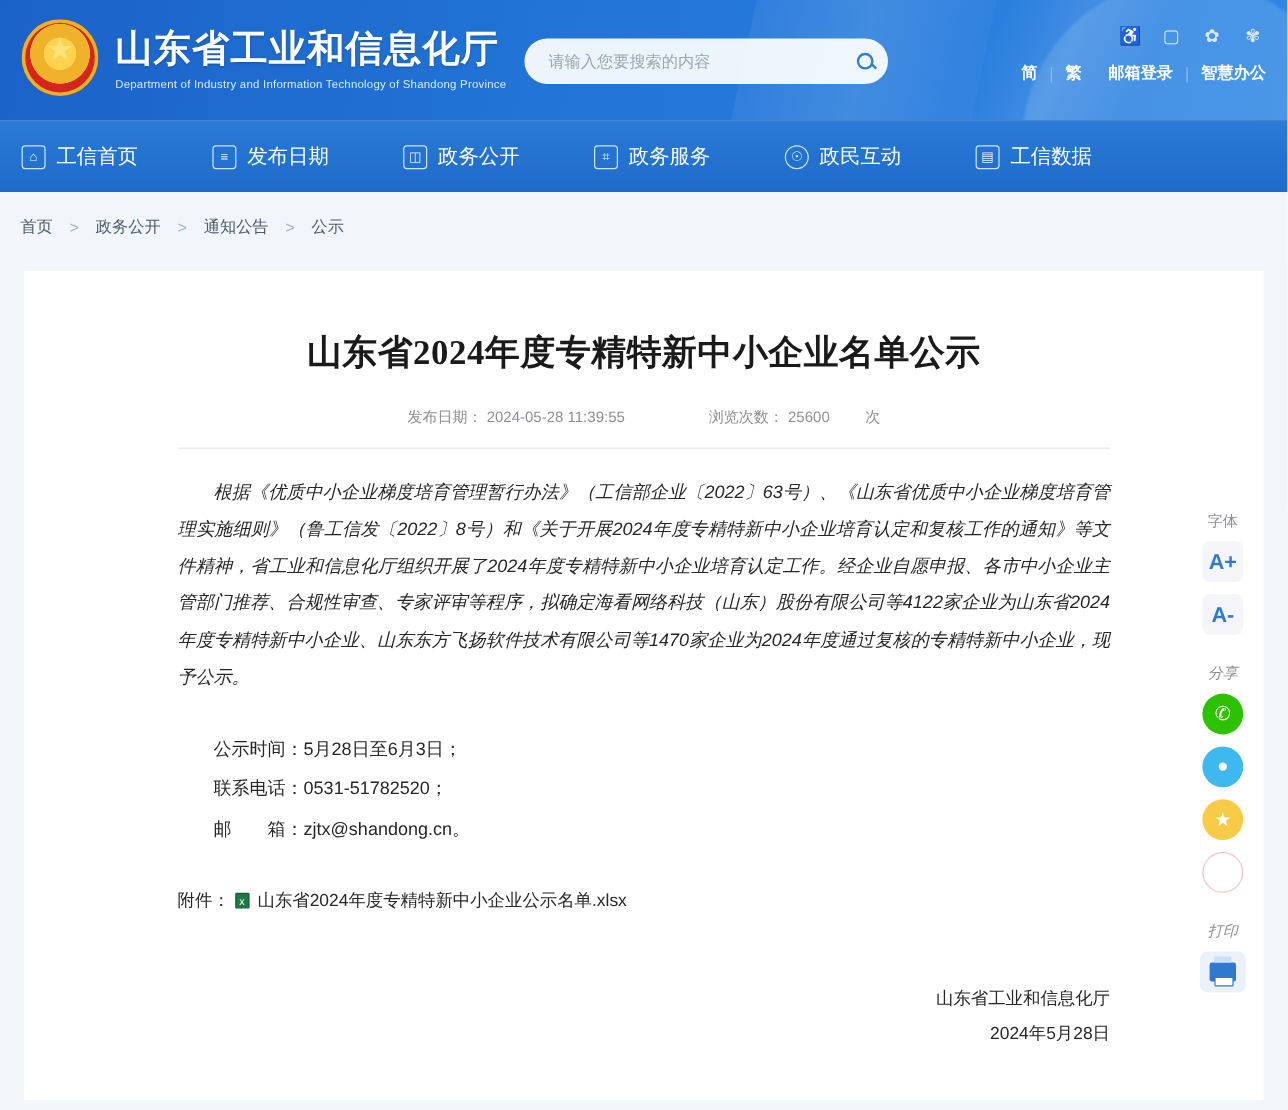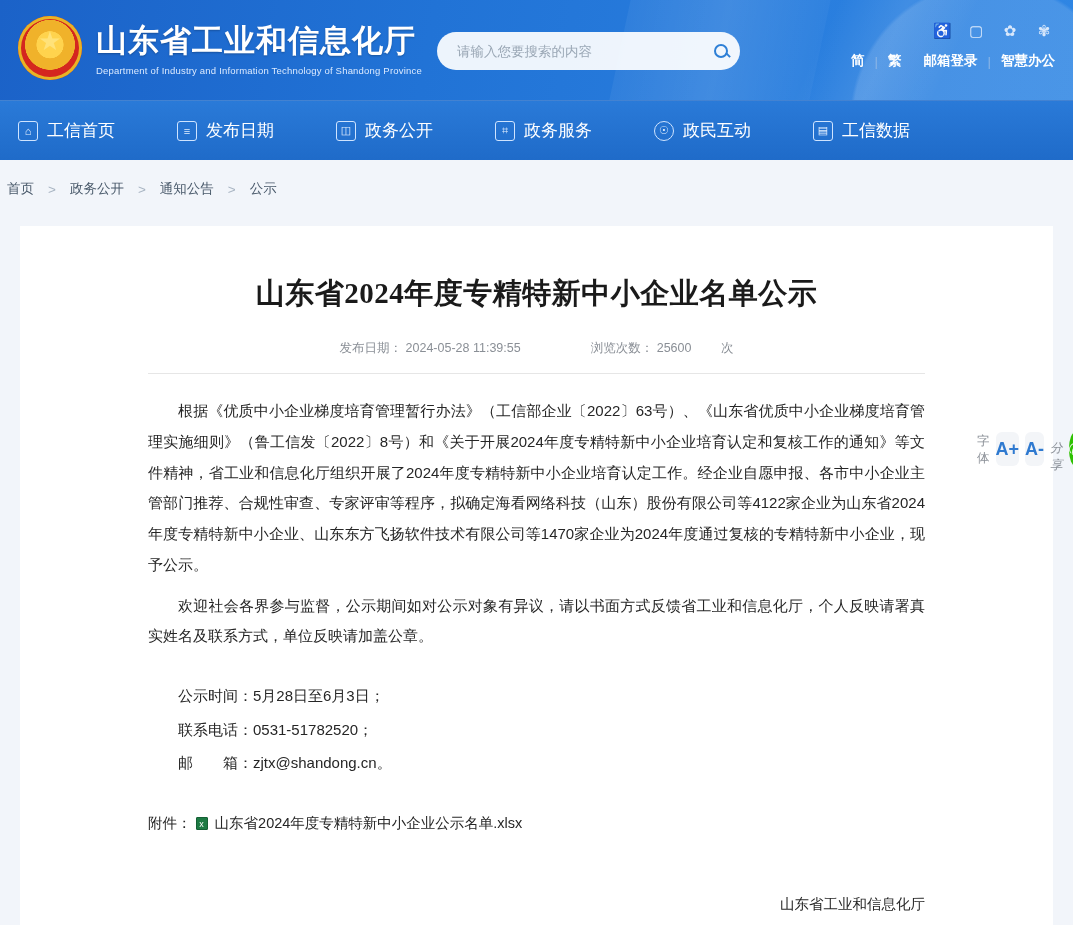--- a/index.html
+++ b/index.html
@@ -96,21 +96,21 @@
   .nav-ic {
     width:20px; height:20px; border:1.6px solid #cfe4ff; border-radius:3px;
     display:flex; align-items:center; justify-content:center;
     font-size:11px; color:#e4f0ff;
   }
   .nav-ic.round { border-radius:50%; }
 
   
   .crumb {
     height:58px; display:flex; align-items:center; gap:14px;
-    padding-left:7px; font-size:13.5px; color:#4a5a6b;
+    padding-left:17px; font-size:13.5px; color:#4a5a6b;
     background:#f2f5fa;
   }
   .crumb a { color:#4a5a6b; text-decoration:none; }
   .crumb .sp { color:#a8b4c2; }
 
   
   .wrap { padding: 8px 0 0 0; }
   .card {
     background:#fff; margin:0 20px; min-height:660px; padding: 44px 0 40px 0;
     position:relative;
@@ -129,38 +129,38 @@
   .meta .num { color:#8a8f96; }
 
   .rule { height:1px; background:#e6e6e6; margin: 16px 128px 0 128px; }
 
   .content {
     margin: 22px 128px 0 128px;
     font-size:15px; line-height:2.05; color:#262626;
     text-align:justify;
   }
   .content p { margin:0 0 10px 0; }
-  .indent { text-indent:2em; }
+  .indent { text-indent:2em;font-style:italic; }
   .gap { height:18px; }
   .content .tight { line-height:2.1; margin-bottom:2px; }
   .attach { margin-top:30px; font-size:14.5px; }
   .xls-ic {
     display:inline-block; width:12px; height:13px; vertical-align:-2px;
     background:#1d7a43; border:1px solid #146034; border-radius:1px; margin-right:3px;
     position:relative;
   }
   .xls-ic:after{ content:"x"; position:absolute; inset:0; color:#fff; font-size:9px; text-align:center; line-height:12px; }
   .sign {
     margin: 52px 128px 0 0; text-align:right; font-size:14.5px; line-height:2.0; color:#262626;
   }
 
   
   .rail {
     position:absolute; right:-8px; top:200px; width:84px;
-    display:flex; flex-direction:row; align-items:center; gap:6px;
+    display:flex; flex-direction:column; align-items:center; gap:6px;
   }
   .rail .lbl { font-size:12.5px; color:#8a8f96; margin-bottom:2px; }
   .rail .btn {
     width:34px; height:34px; border-radius:6px; background:#f3f5f8;
     display:flex; align-items:center; justify-content:center;
     font-size:18px; color:#2f7ad0; cursor:pointer; font-weight:bold;
     margin-bottom:4px;
   }
   .rail .circle {
     width:34px; height:34px; border-radius:50%;
@@ -278,21 +278,20 @@
         <span>浏览次数：</span>
         <span class="num">25600</span>
         <span style="margin-left:26px">次</span>
       </span>
     </div>
 
     <div class="rule"></div>
 
     <div class="content">
       <p class="indent">根据《优质中小企业梯度培育管理暂行办法》（工信部企业〔2022〕63号）、《山东省优质中小企业梯度培育管理实施细则》（鲁工信发〔2022〕8号）和《关于开展2024年度专精特新中小企业培育认定和复核工作的通知》等文件精神，省工业和信息化厅组织开展了2024年度专精特新中小企业培育认定工作。经企业自愿申报、各市中小企业主管部门推荐、合规性审查、专家评审等程序，拟确定海看网络科技（山东）股份有限公司等4122家企业为山东省2024年度专精特新中小企业、山东东方飞扬软件技术有限公司等1470家企业为2024年度通过复核的专精特新中小企业，现予公示。</p>
-      <p class="indent">欢迎社会各界参与监督，公示期间如对公示对象有异议，请以书面方式反馈省工业和信息化厅，个人反映请署真实姓名及联系方式，单位反映请加盖公章。</p>
       <div class="gap"></div>
       <p class="tight" style="margin-left:2em">公示时间：5月28日至6月3日；</p>
       <p class="tight" style="margin-left:2em">联系电话：0531-51782520；</p>
       <p class="tight" style="margin-left:2em">邮　　箱：zjtx@shandong.cn。</p>
 
       <div class="attach">
         <span>附件：</span>
         <span class="xls-ic"></span>
         <a href="#" style="color:#262626;text-decoration:none">山东省2024年度专精特新中小企业公示名单.xlsx</a>
       </div>

